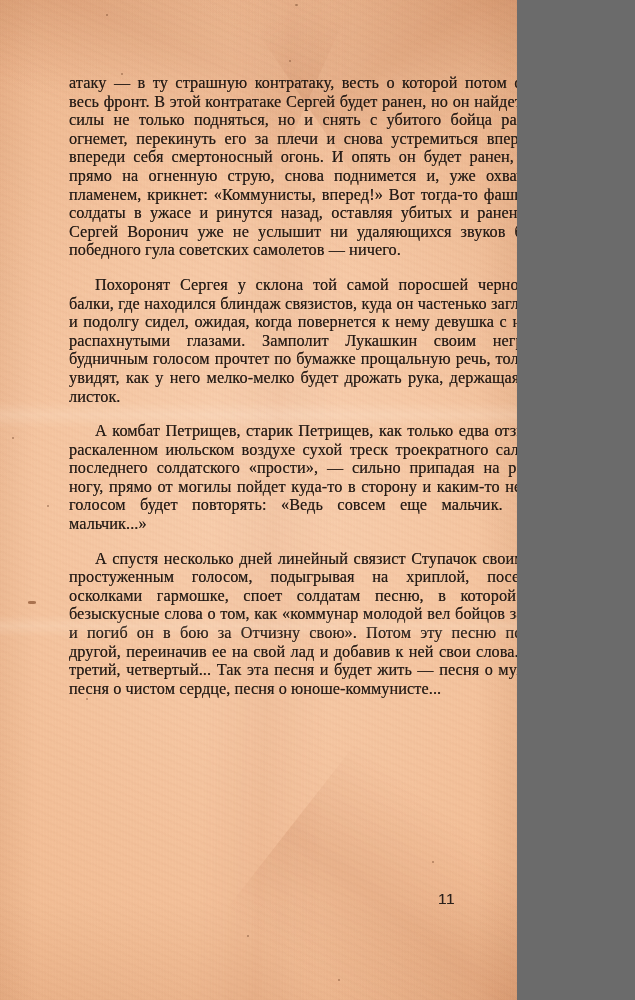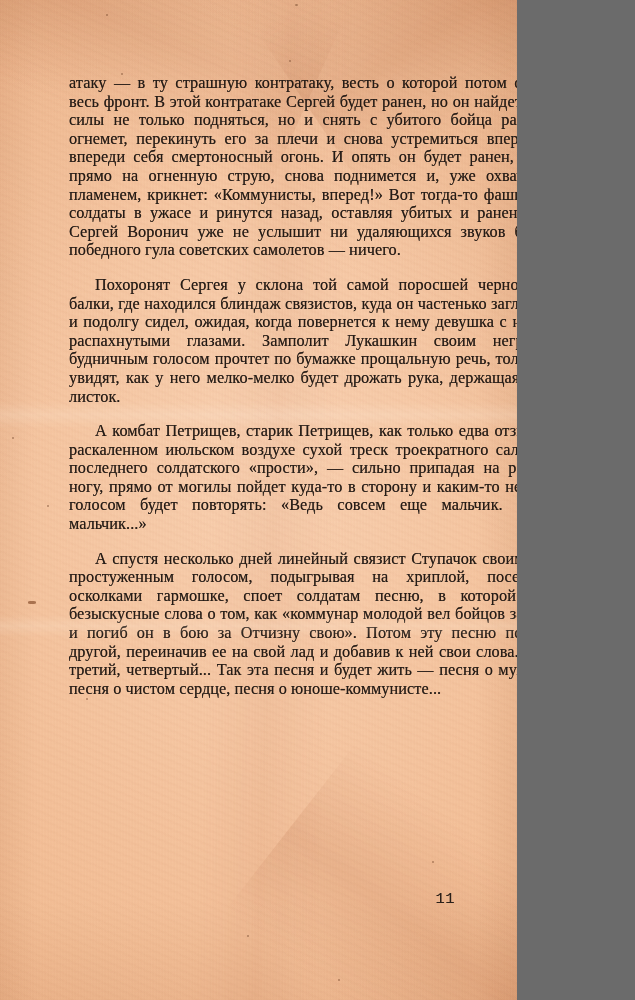--- a/index.html
+++ b/index.html
@@ -135,21 +135,21 @@
     mix-blend-mode: screen;
     opacity: .16;
     background: linear-gradient(to bottom, rgba(255,231,206,0) 0%, rgba(255,231,206,1) 50%, rgba(255,231,206,0) 100%);
   }
 
   
   .folio {
     position: absolute;
     right: 62px;
     top: 890px;
-    font-family: Liberation Mono, monospace;
+    font-family: Liberation Sans, sans-serif;
     font-size: 15.5px;
     color: #2a201a;
     letter-spacing: 0.5px;
     text-shadow: 0 0 0.6px rgba(40,26,18,0.5);
     text-align: right;
   }
 </style>
 </head>
 <body>
 

